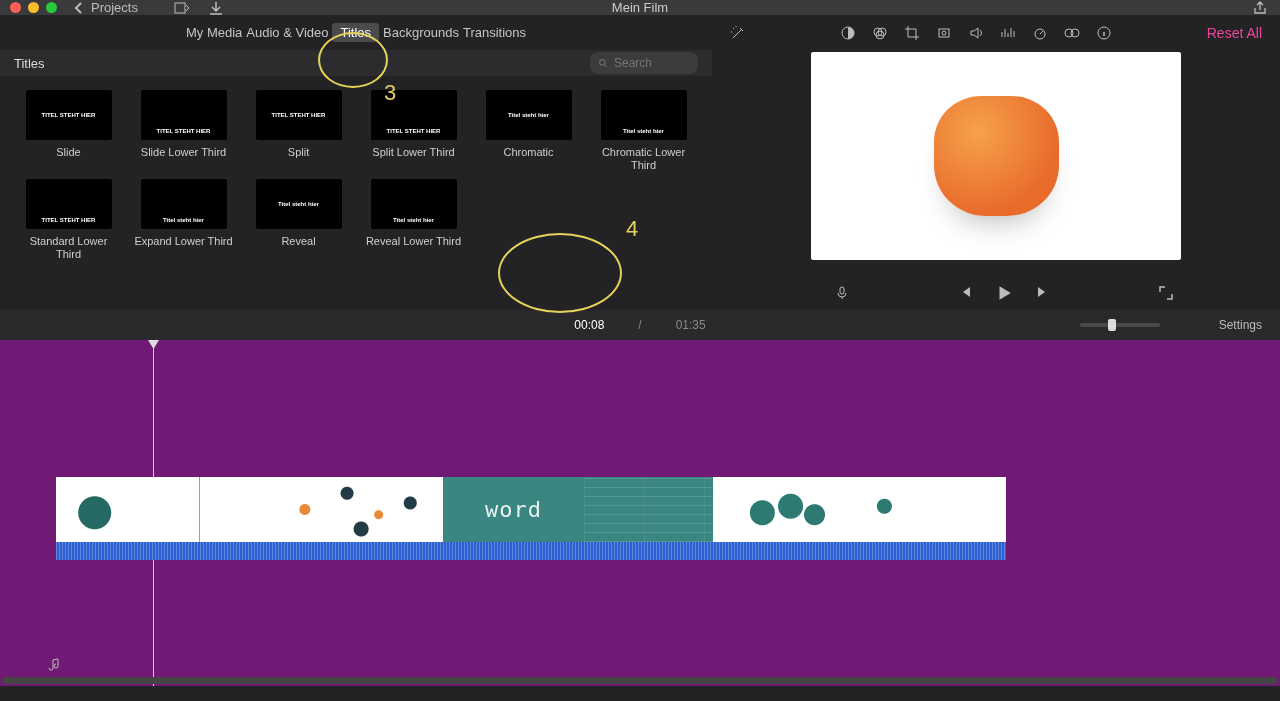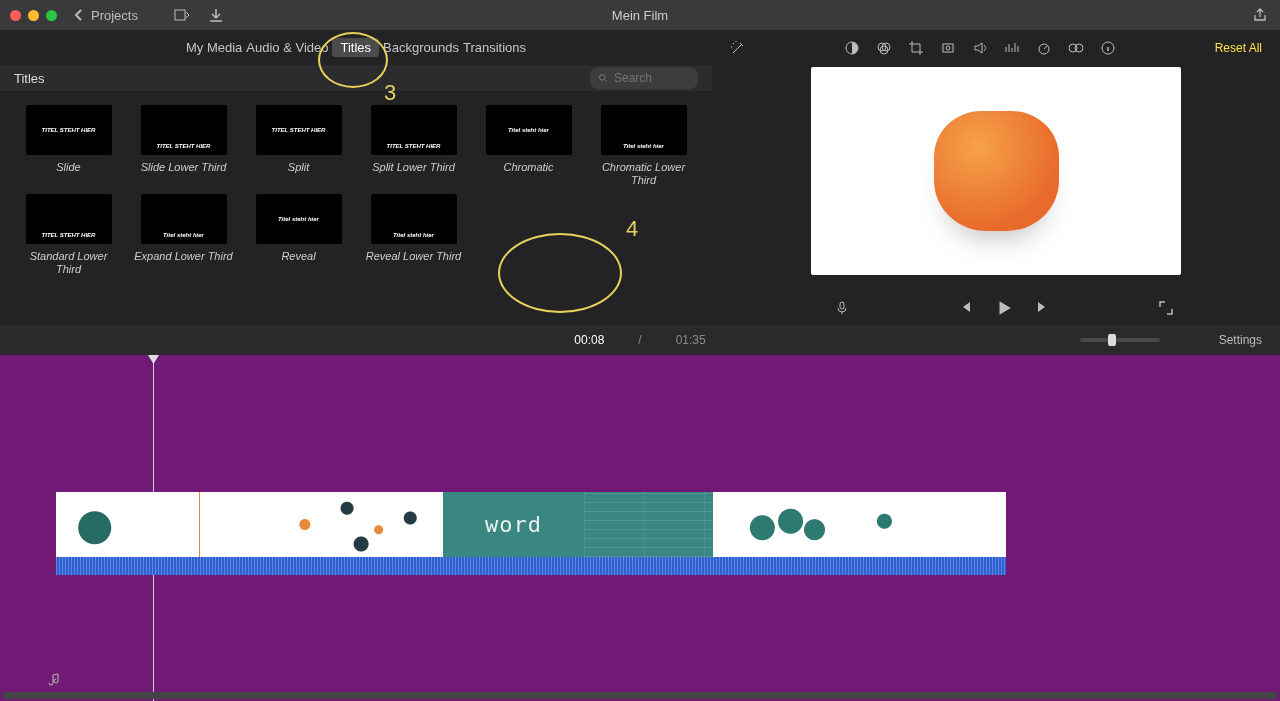--- a/index.html
+++ b/index.html
@@ -1,42 +1,42 @@
 <!DOCTYPE html>
 <html><head>
 <meta charset="utf-8">
 <style>
 * { margin: 0; padding: 0; box-sizing: border-box; }
 body { width: 1280px; height: 701px; background:#232325; font-family:-apple-system,Helvetica,Arial,sans-serif; color:#d8d8d8; overflow:hidden; font-size:12px; position:relative;}
-.titlebar { height:30px; background:#3a3a3c; display:flex; align-items:center; padding:0 10px; position:relative;}
+.titlebar { height:15px; background:#3a3a3c; display:flex; align-items:center; padding:0 10px; position:relative;}
 .traffic { display:flex; gap:7px;}
 .traffic span{ width:11px;height:11px;border-radius:50%;}
 .t-red{background:#ff5f57;} .t-yel{background:#ffbd2e;} .t-grn{background:#28c940;}
 .back{ margin-left:14px; color:#bbb; font-size:13px; display:flex; align-items:center; gap:4px; cursor:pointer;}
 .app-title{position:absolute; left:50%; transform:translateX(-50%); color:#ccc; font-size:13px;}
 .share-icon{position:absolute; right:12px; color:#aaa;}
 .top-icons{display:flex; gap:18px; margin-left:36px; color:#aaa;}
 .content{display:flex; height:295px;}
 .left{width:712px; display:flex; flex-direction:column;}
 .tabrow{height:35px; background:#232325; display:flex; align-items:center; justify-content:center; gap:4px; color:#c5c5c5; font-size:13px;}
 .tabrow .tab{cursor:pointer;}
 .tabrow .tab.active{background:#4b4b4e; padding:2px 8px; border-radius:3px; color:#fff;}
 .searchrow{height:26px; background:#2c2c2e; display:flex; align-items:center; padding:0 14px; justify-content:space-between; color:#ddd; font-size:13px;}
 .searchbox{background:#3c3c3e; border-radius:8px; padding:3px 8px; display:flex; align-items:center; gap:6px; color:#9d9d9f; width:108px;}
 .searchbox input{background:transparent; border:none; outline:none; color:#ccc; font-size:12px; width:76px;}
 .theme{padding:14px 14px 4px; font-size:13px; font-weight:600; color:#e7e7e7;}
-.grid{display:grid; grid-template-columns:repeat(6, 1fr); gap:8px 14px; padding:14px 18px; overflow:auto;font-style:italic;}
+.grid{display:grid; grid-template-columns:repeat(6, 1fr); gap:8px 14px; padding:14px 18px; overflow:auto;}
 .cell{display:flex; flex-direction:column; align-items:center;}
 .thumb{width:86px; height:50px; background:#000; border-radius:2px; display:flex; align-items:center; justify-content:center; font-size:6px; color:#fff; text-align:center; font-weight:bold; position:relative;}
 .thumb.lower{align-items:flex-end; padding-bottom:6px;}
 .cap{ margin-top:6px; font-size:11px; color:#cfcfcf; text-align:center; line-height:1.15;}
 .right{flex:1; display:flex; flex-direction:column;}
 .iconbar{height:35px; display:flex; align-items:center; padding:0 18px; gap:16px; color:#bbb;}
 .iconbar .spacer{flex:1;}
-.reset{font-size:12px; color:#fde047;}
+.reset{font-size:14px; color:#ec4899;}
 .viewer{flex:1; display:flex; justify-content:center; align-items:flex-start; padding-top:2px;}
 .canvas{width:370px; height:208px; background:#fff; border-radius:2px; display:flex; align-items:center; justify-content:center;}
 .blob{width:125px; height:120px; border-radius:38% 38% 42% 42%; background:radial-gradient(circle at 35% 30%, #f6a24a, #e86b2b 70%); filter:blur(0.3px); box-shadow:0 20px 28px -14px rgba(0,0,0,0.25);}
 .playbar{height:34px; display:flex; align-items:center; color:#bbb; padding:0 14px;}
 .playbar .mic{margin-right:auto; margin-left:108px;}
 .playbar .controls{display:flex; gap:22px; margin:0 auto;}
 .playbar .fs{margin-left:auto; margin-right:92px;}
 .timerow{height:30px; background:#2a2a2c; display:flex; align-items:center; justify-content:center; font-size:12px; position:relative;gap:28px;}
 .timerow .cur{color:#fff;} .timerow .dur{color:#8a8a8c;}
 .zoom{position:absolute; right:120px; width:80px; height:4px; background:#4a4a4c; border-radius:2px;}

